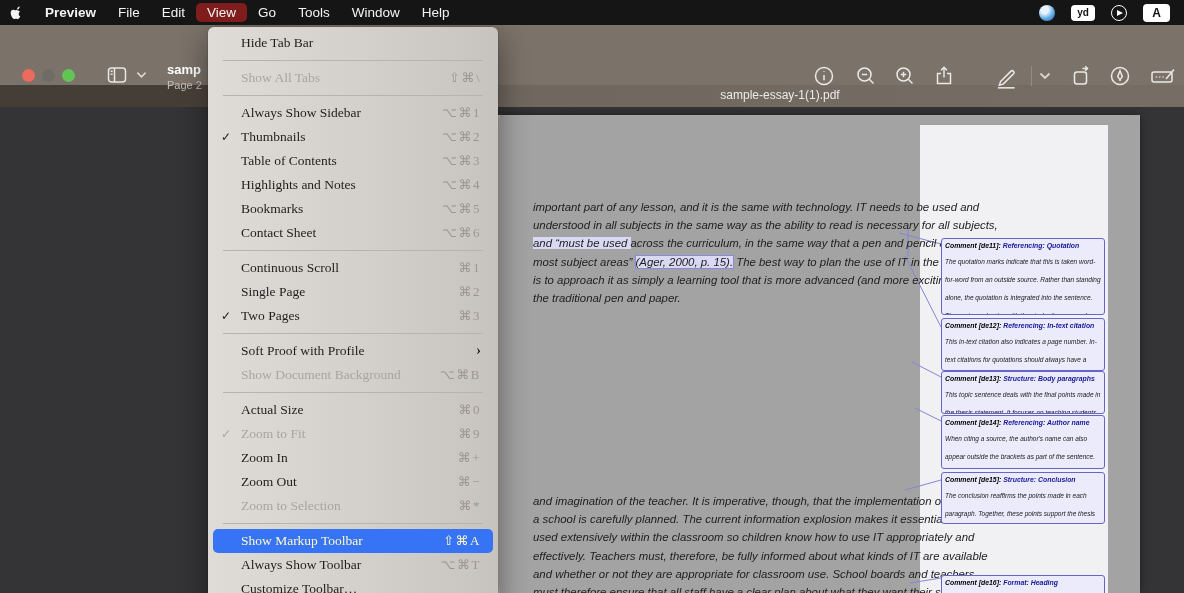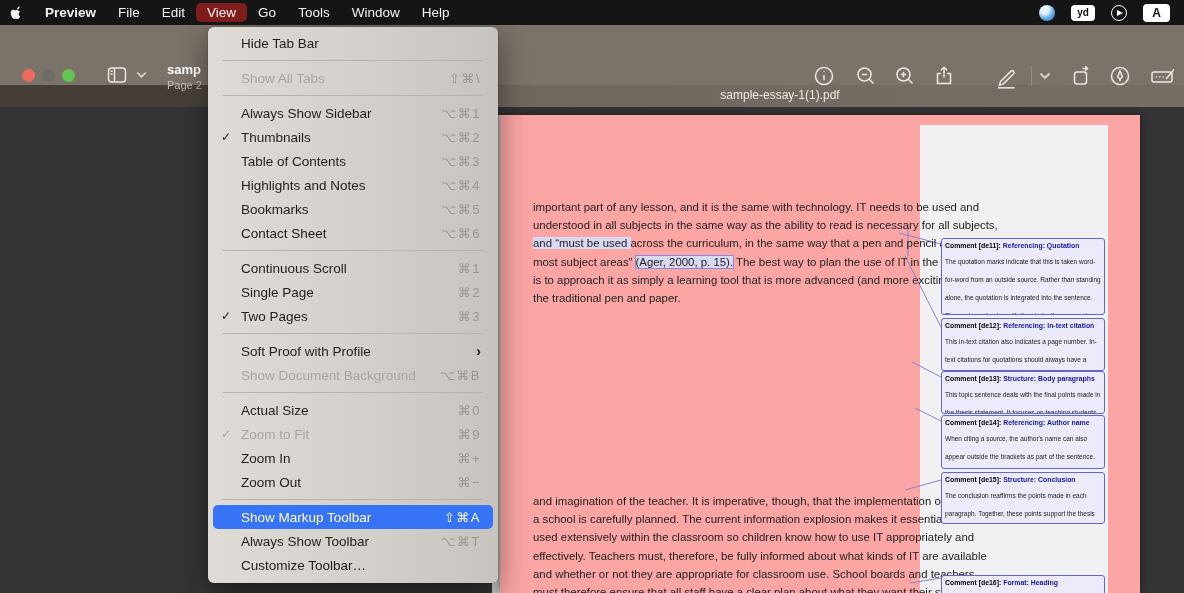--- a/index.html
+++ b/index.html
@@ -38,22 +38,22 @@
 
   
   #filebar { position:absolute; left:0; top:85px; width:1184px; height:22px;
              background:linear-gradient(90deg,#443e36 0,#443e36 180px,#6e665d 330px,#766d64 100%); z-index:9; }
   #filebar .name { position:absolute; left:640px; top:3px; width:280px; text-align:center;
                    color:#eceae7; font-size:12px; }
 
   
   #content { position:absolute; left:0; top:107px; width:1184px; height:486px; background:#343436; }
   #page-edge { position:absolute; left:492px; top:8px; width:8px; height:478px; background:#cfcfd3; }
-  #page { position:absolute; left:500px; top:8px; width:640px; height:478px; background:#fca5a5;
-          overflow:hidden; box-shadow:0 0 8px rgba(0,0,0,.45); }
+  #page { position:absolute; left:500px; top:8px; width:640px; height:478px; background:#a3a3a3;
+          overflow:hidden; box-shadow:0 0 8px rgba(0,0,0,.45);font-style:italic; }
   #comment-col { position:absolute; left:420px; top:10px; width:188px; height:468px; background:#f1f0f2; }
   .doc-line { position:absolute; left:33px; width:385px; color:#1d1d1d; font-size:11.4px;
               line-height:18.2px; white-space:nowrap; }
   .seg.hl { background:#d9d9f3; }
   .seg.box { background:#d9d9f3; outline:1px solid #8a8ad6; }
   #connector-svg { position:absolute; left:0; top:0; }
 
   
   .comment { position:absolute; left:441px; width:164px; background:#ebebfb;
              border:1px solid #6565cc; border-radius:3px; padding:2px 3px; overflow:hidden; }
@@ -61,21 +61,21 @@
   .comment .head b.cid { font-weight:700; color:#000; }
   .comment .head b.cat { font-weight:700; color:#16169a; }
   .comment .body { font-size:6.5px; line-height:1.38; color:#1a1a1a; white-space:pre-line; display:inline;}
 
   
   #view-menu { position:absolute; left:208px; top:27px; width:290px; z-index:50;
                background:linear-gradient(90deg,#dfdcd7 0,#d3cfca 55%,#c7c3be 100%);
                border-radius:6px; padding:4px 0 6px 0;
                box-shadow:0 10px 30px rgba(0,0,0,.45), 0 0 0 0.5px rgba(0,0,0,.15); }
   .mi { position:relative; height:24px; display:flex; align-items:center;
-        padding:0 12px 0 28px; font-size:13.5px; color:#1e1e1e; margin:0 5px; border-radius:5px; }
+        padding:0 12px 0 28px; font-size:13.5px; color:#1e1e1e; margin:0 5px; border-radius:5px;font-family:Liberation Serif, serif; }
   .mi .check { position:absolute; left:8px; font-size:12px; }
   .mi .lbl { flex:1; white-space:nowrap; }
   .mi .sc { color:#9b978f; font-size:13px; letter-spacing:1.5px; white-space:nowrap; }
   .mi .sub { color:#1e1e1e; font-weight:700; font-size:14px; }
   .mi.disabled .lbl, .mi.disabled .check { color:#a9a5a0; }
   .mi.highlight { background:#3674f5; color:#fff; }
   .mi.highlight .lbl, .mi.highlight .sc, .mi.highlight .check { color:#fef9c3; }
   .msep { height:1px; background:#b7b3ae; margin:5px 15px; }
 
   svg.icon { display:block; }
@@ -326,20 +326,25 @@
     <div class="mi">
       <span class="check"></span>
       <span class="lbl">Zoom In</span>
       <span class="sc">⌘+</span>
     </div>
     <div class="mi">
       <span class="check"></span>
       <span class="lbl">Zoom Out</span>
       <span class="sc">⌘−</span>
     </div>
+    <div class="mi disabled">
+      <span class="check"></span>
+      <span class="lbl">Zoom to Selection</span>
+      <span class="sc">⌘*</span>
+    </div>
     <div class="msep"></div>
     <div class="mi highlight">
       <span class="check"></span>
       <span class="lbl">Show Markup Toolbar</span>
       <span class="sc">⇧⌘A</span>
     </div>
     <div class="mi">
       <span class="check"></span>
       <span class="lbl">Always Show Toolbar</span>
       <span class="sc">⌥⌘T</span>

